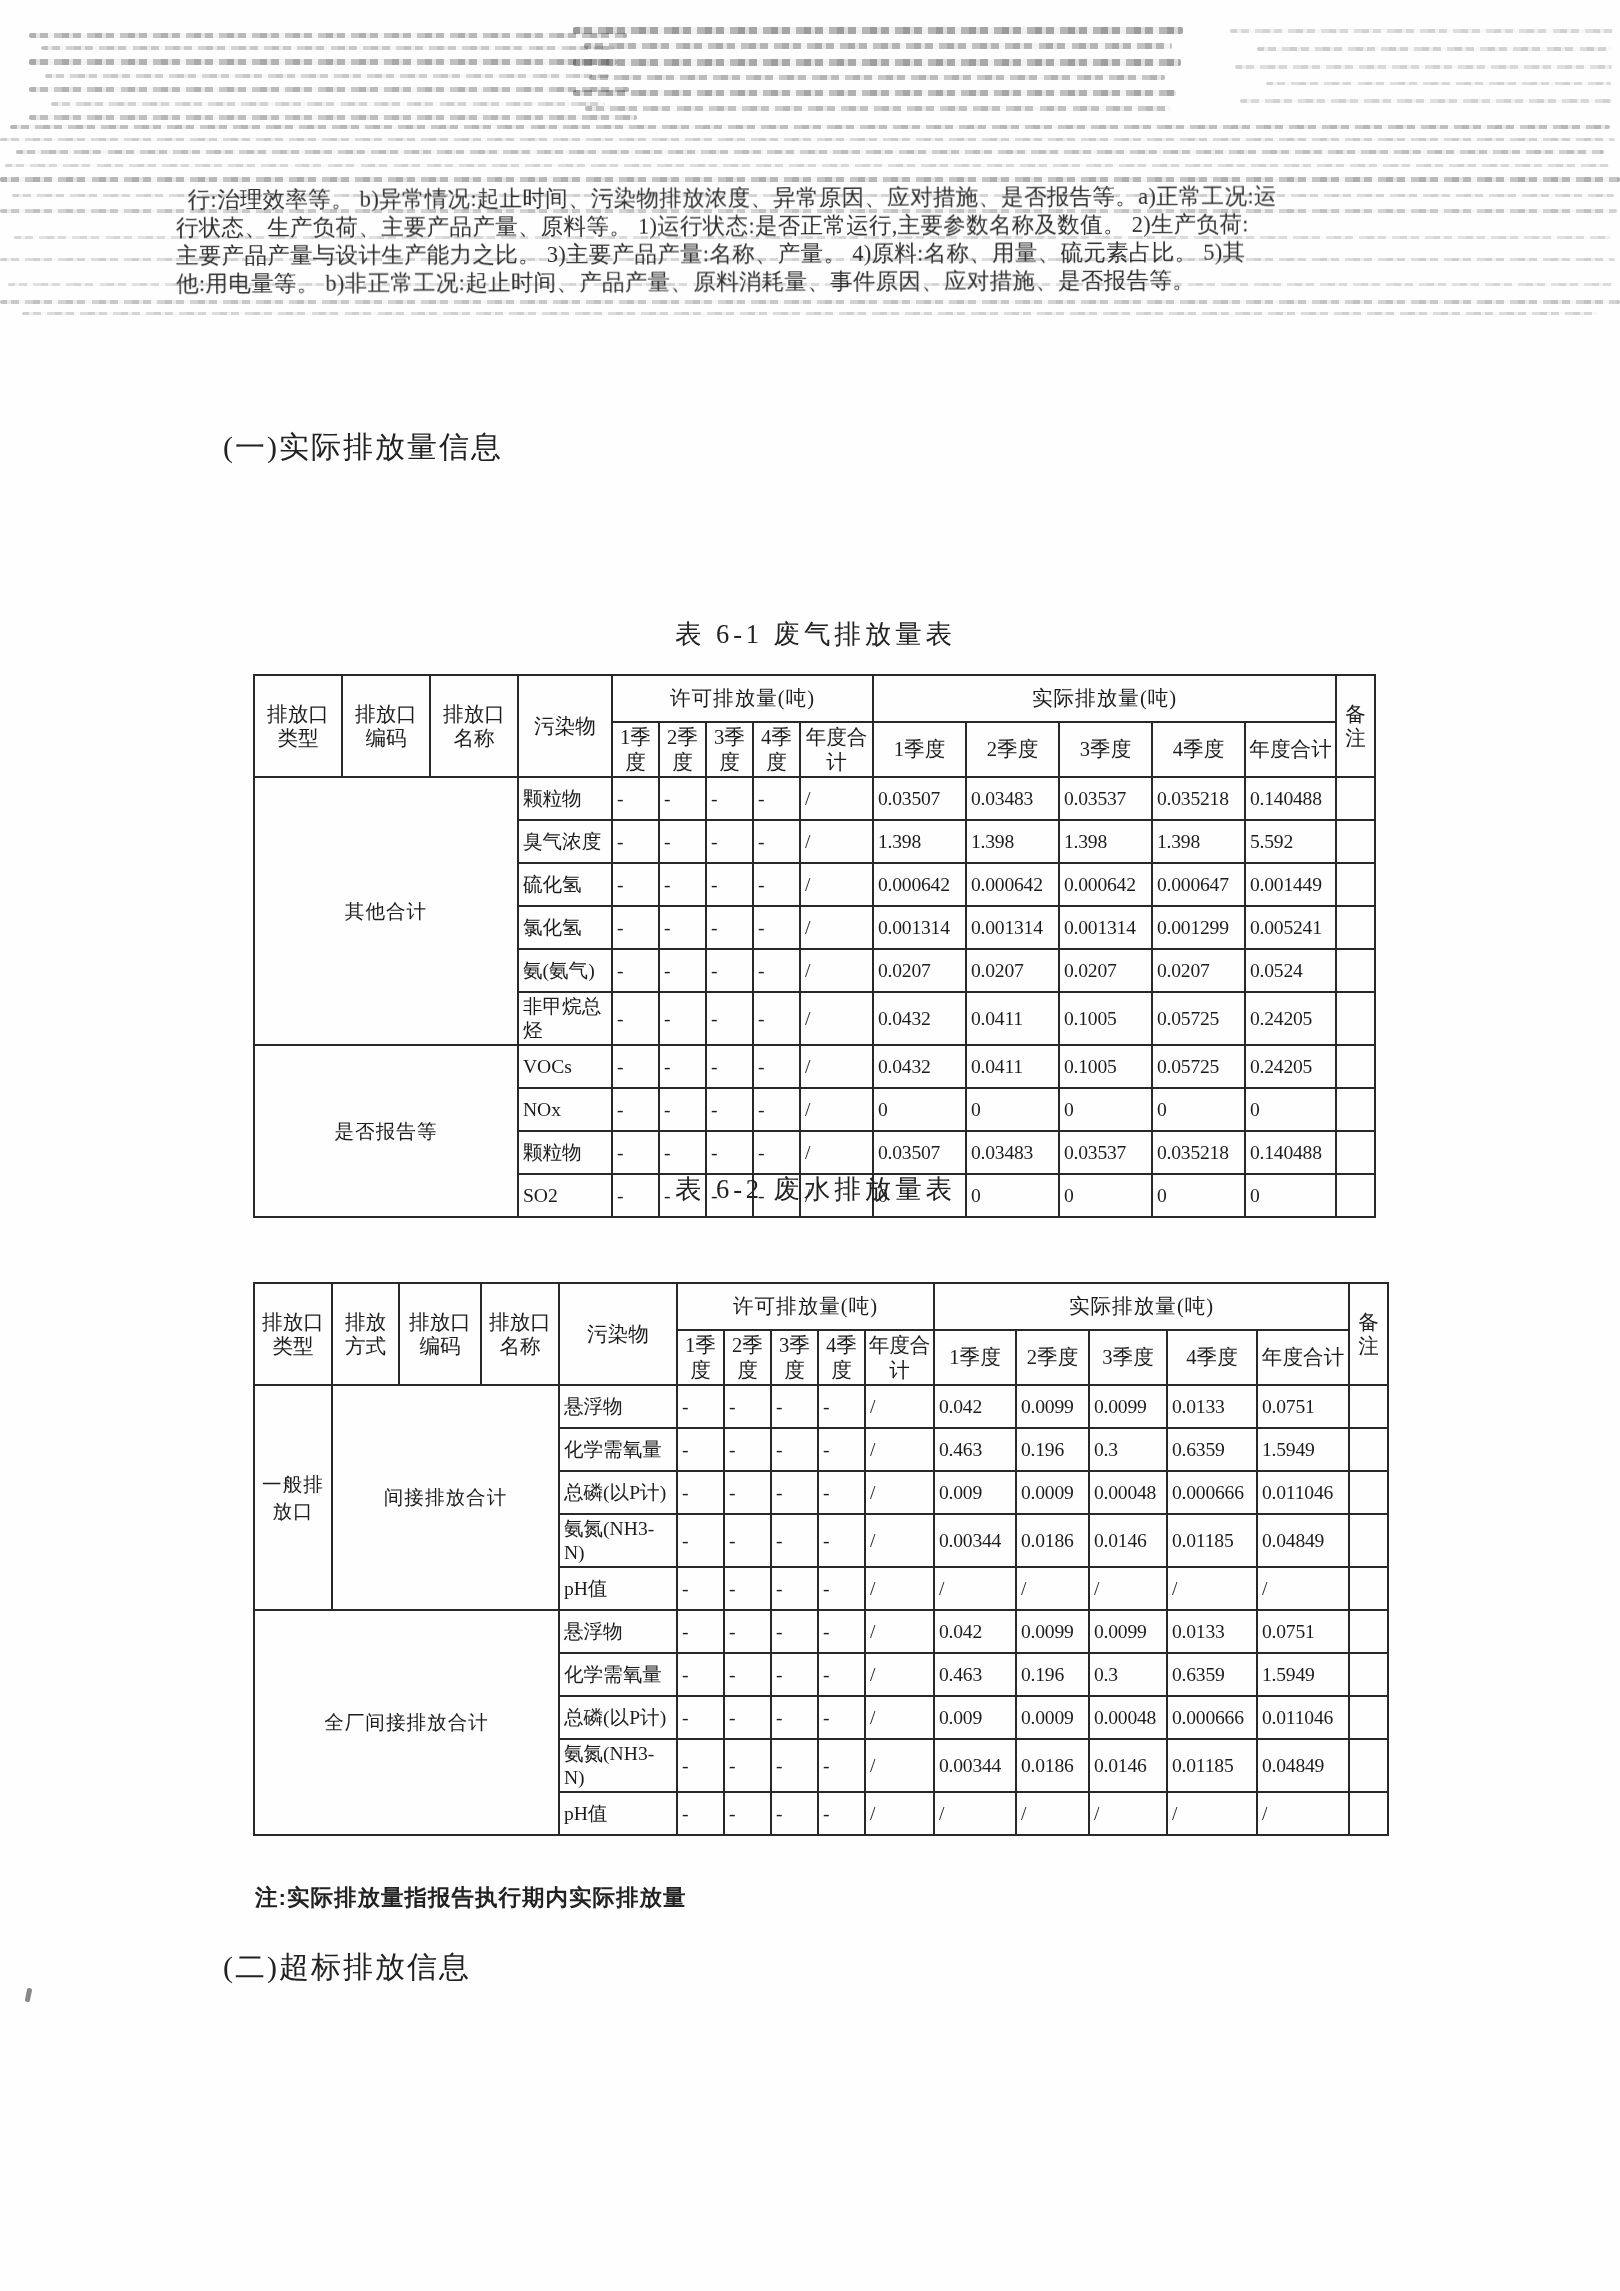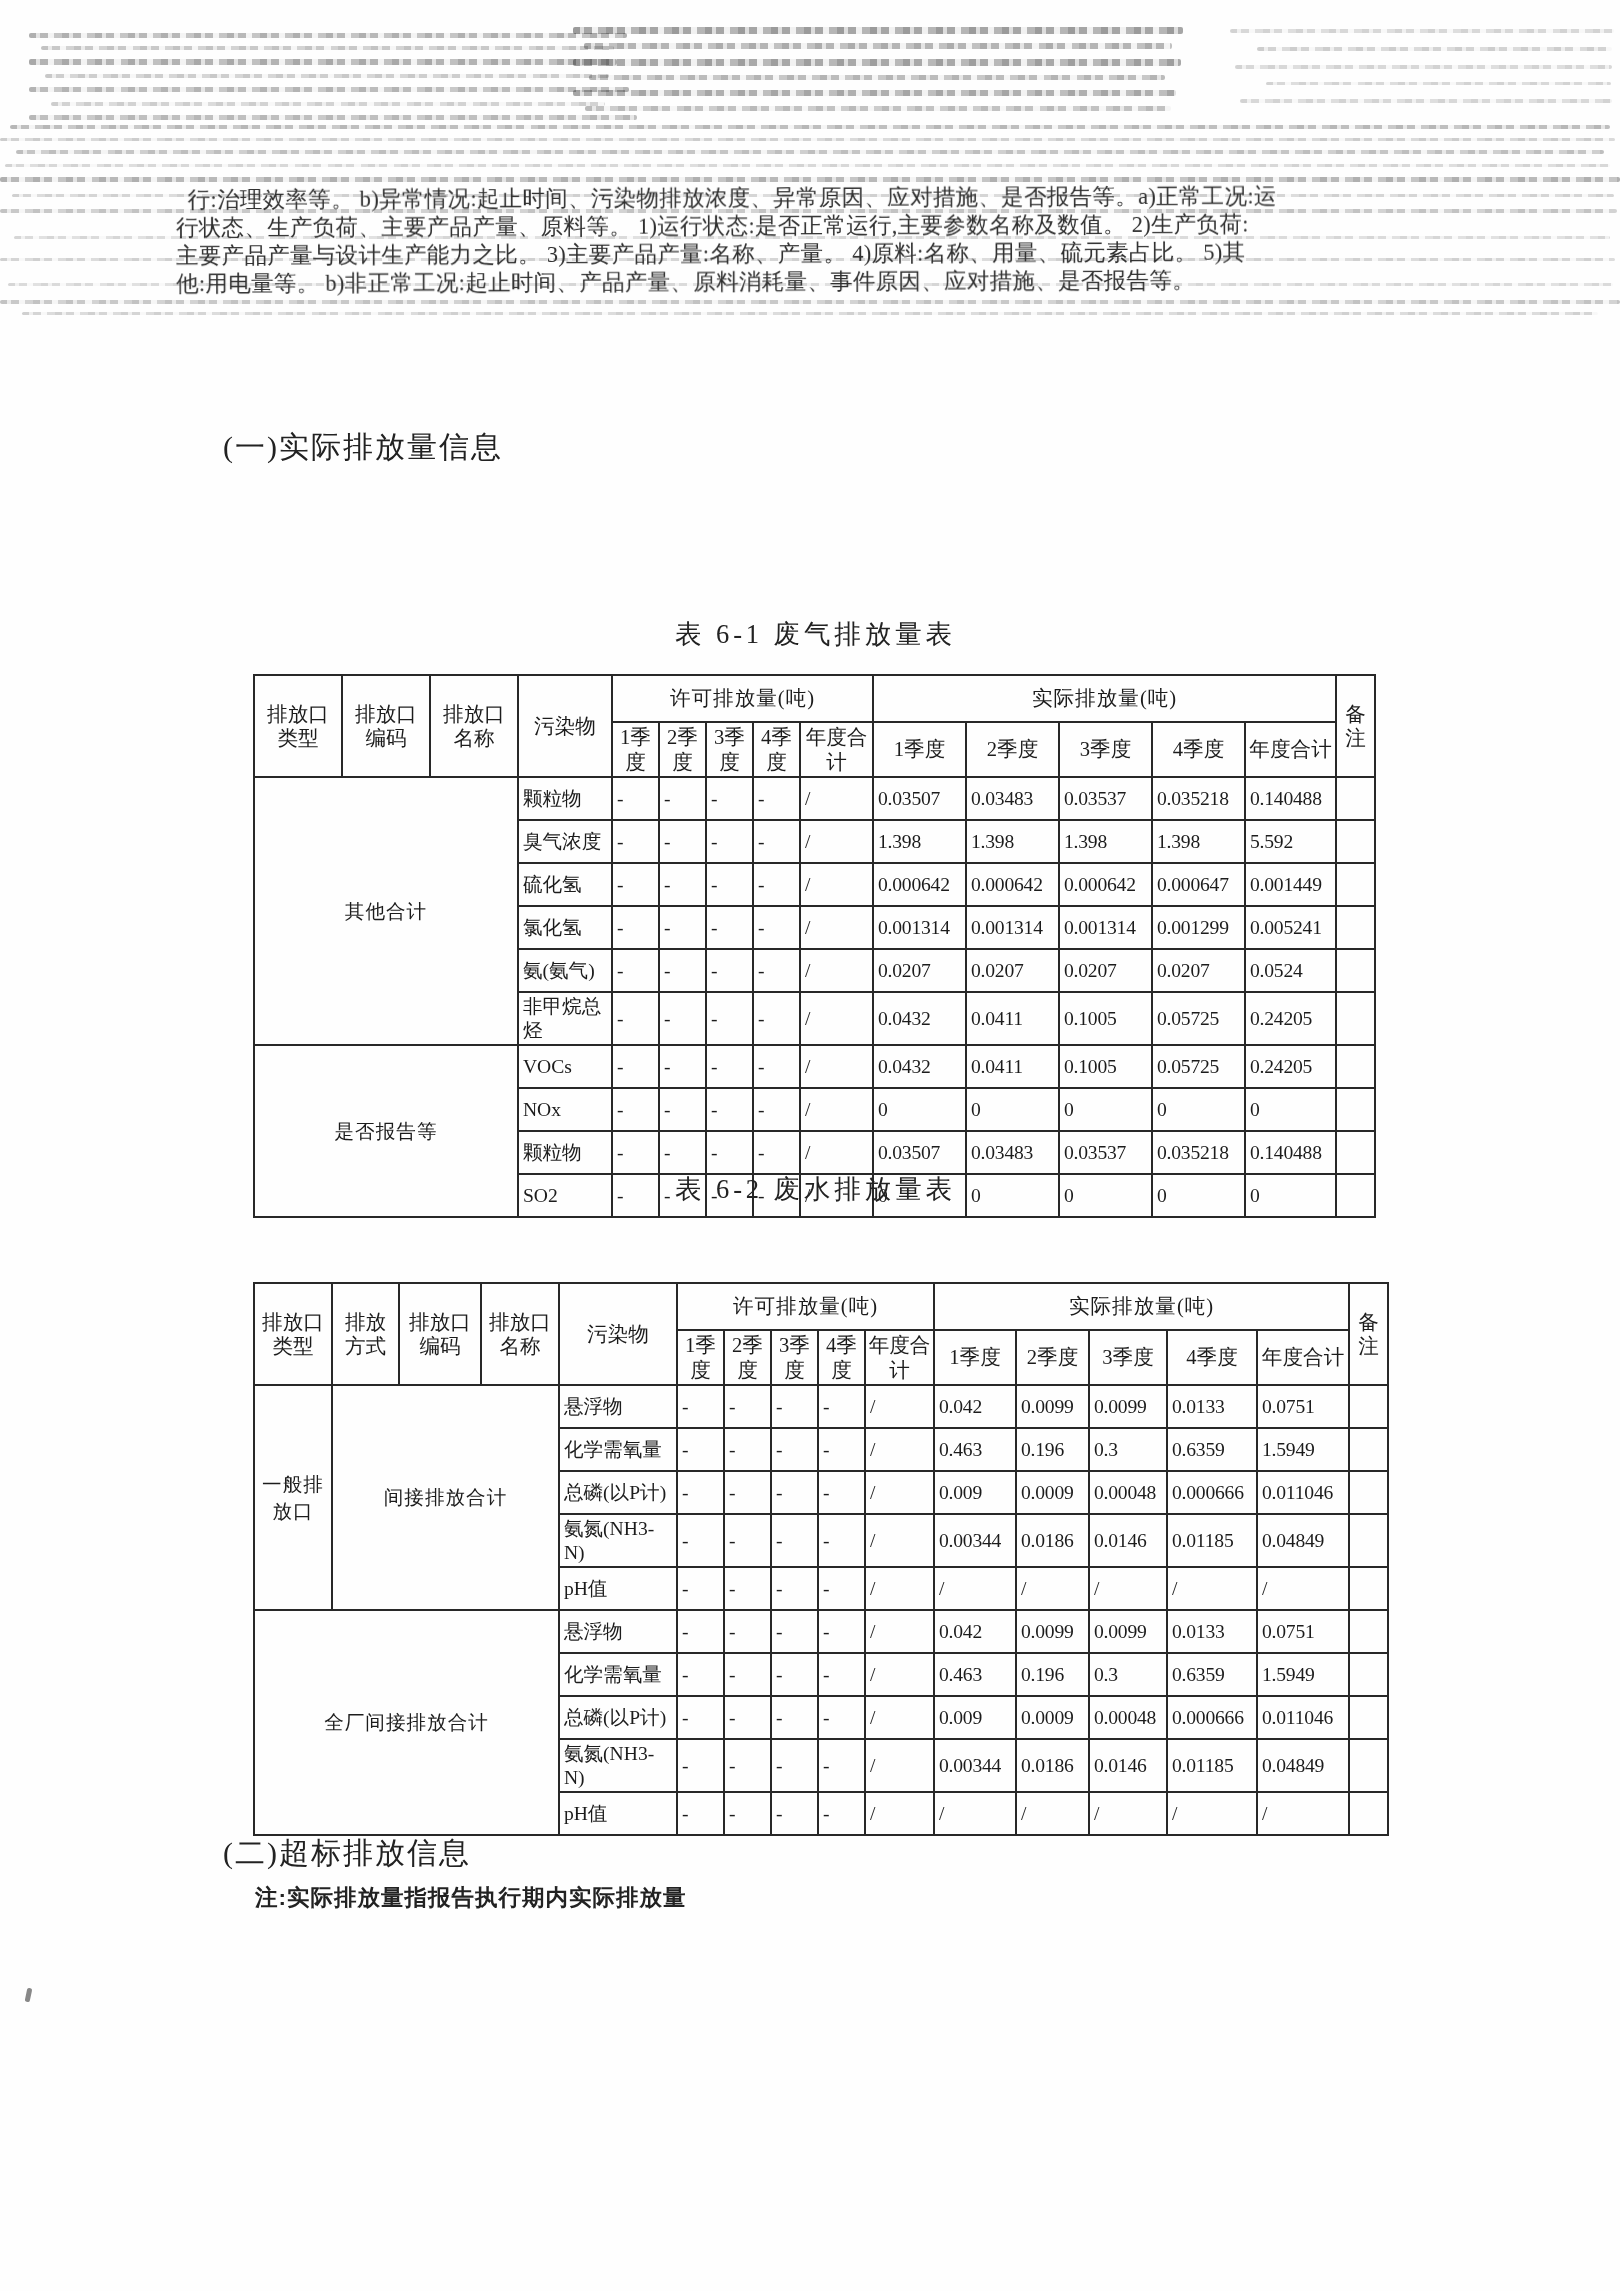--- a/index.html
+++ b/index.html
@@ -29,21 +29,21 @@
   .tp-line.indent { margin-left:11.8px; }
 
   
   .h-main {
     position:absolute; left:223px; top:351px; margin:0;
     font-family:"Liberation Sans","DejaVu Sans",sans-serif;
     font-size:36px; font-weight:700; letter-spacing:2.9px; color:#151515;
   }
   .h-sub { position:absolute; left:223px; margin:0; font-size:30px; font-weight:400; letter-spacing:2px; color:#222; }
   .h-sub1 { top:427px; }
-  .h-sub2 { top:1833px; }
+  .h-sub2 { top:1947px; }
   .table-title { position:absolute; left:253px; width:1125px; text-align:center; font-size:26.5px; letter-spacing:3.9px; color:#222; }
   .t1-title { top:616px; }
   .t2-title { top:1143px;margin-top:28px; }
   .note-line {
     position:absolute; left:255px; top:1882px;
     font-family:"Liberation Sans","DejaVu Sans",sans-serif;
     font-size:22.5px; font-weight:600; letter-spacing:1px; color:#222;
   }
 
   

